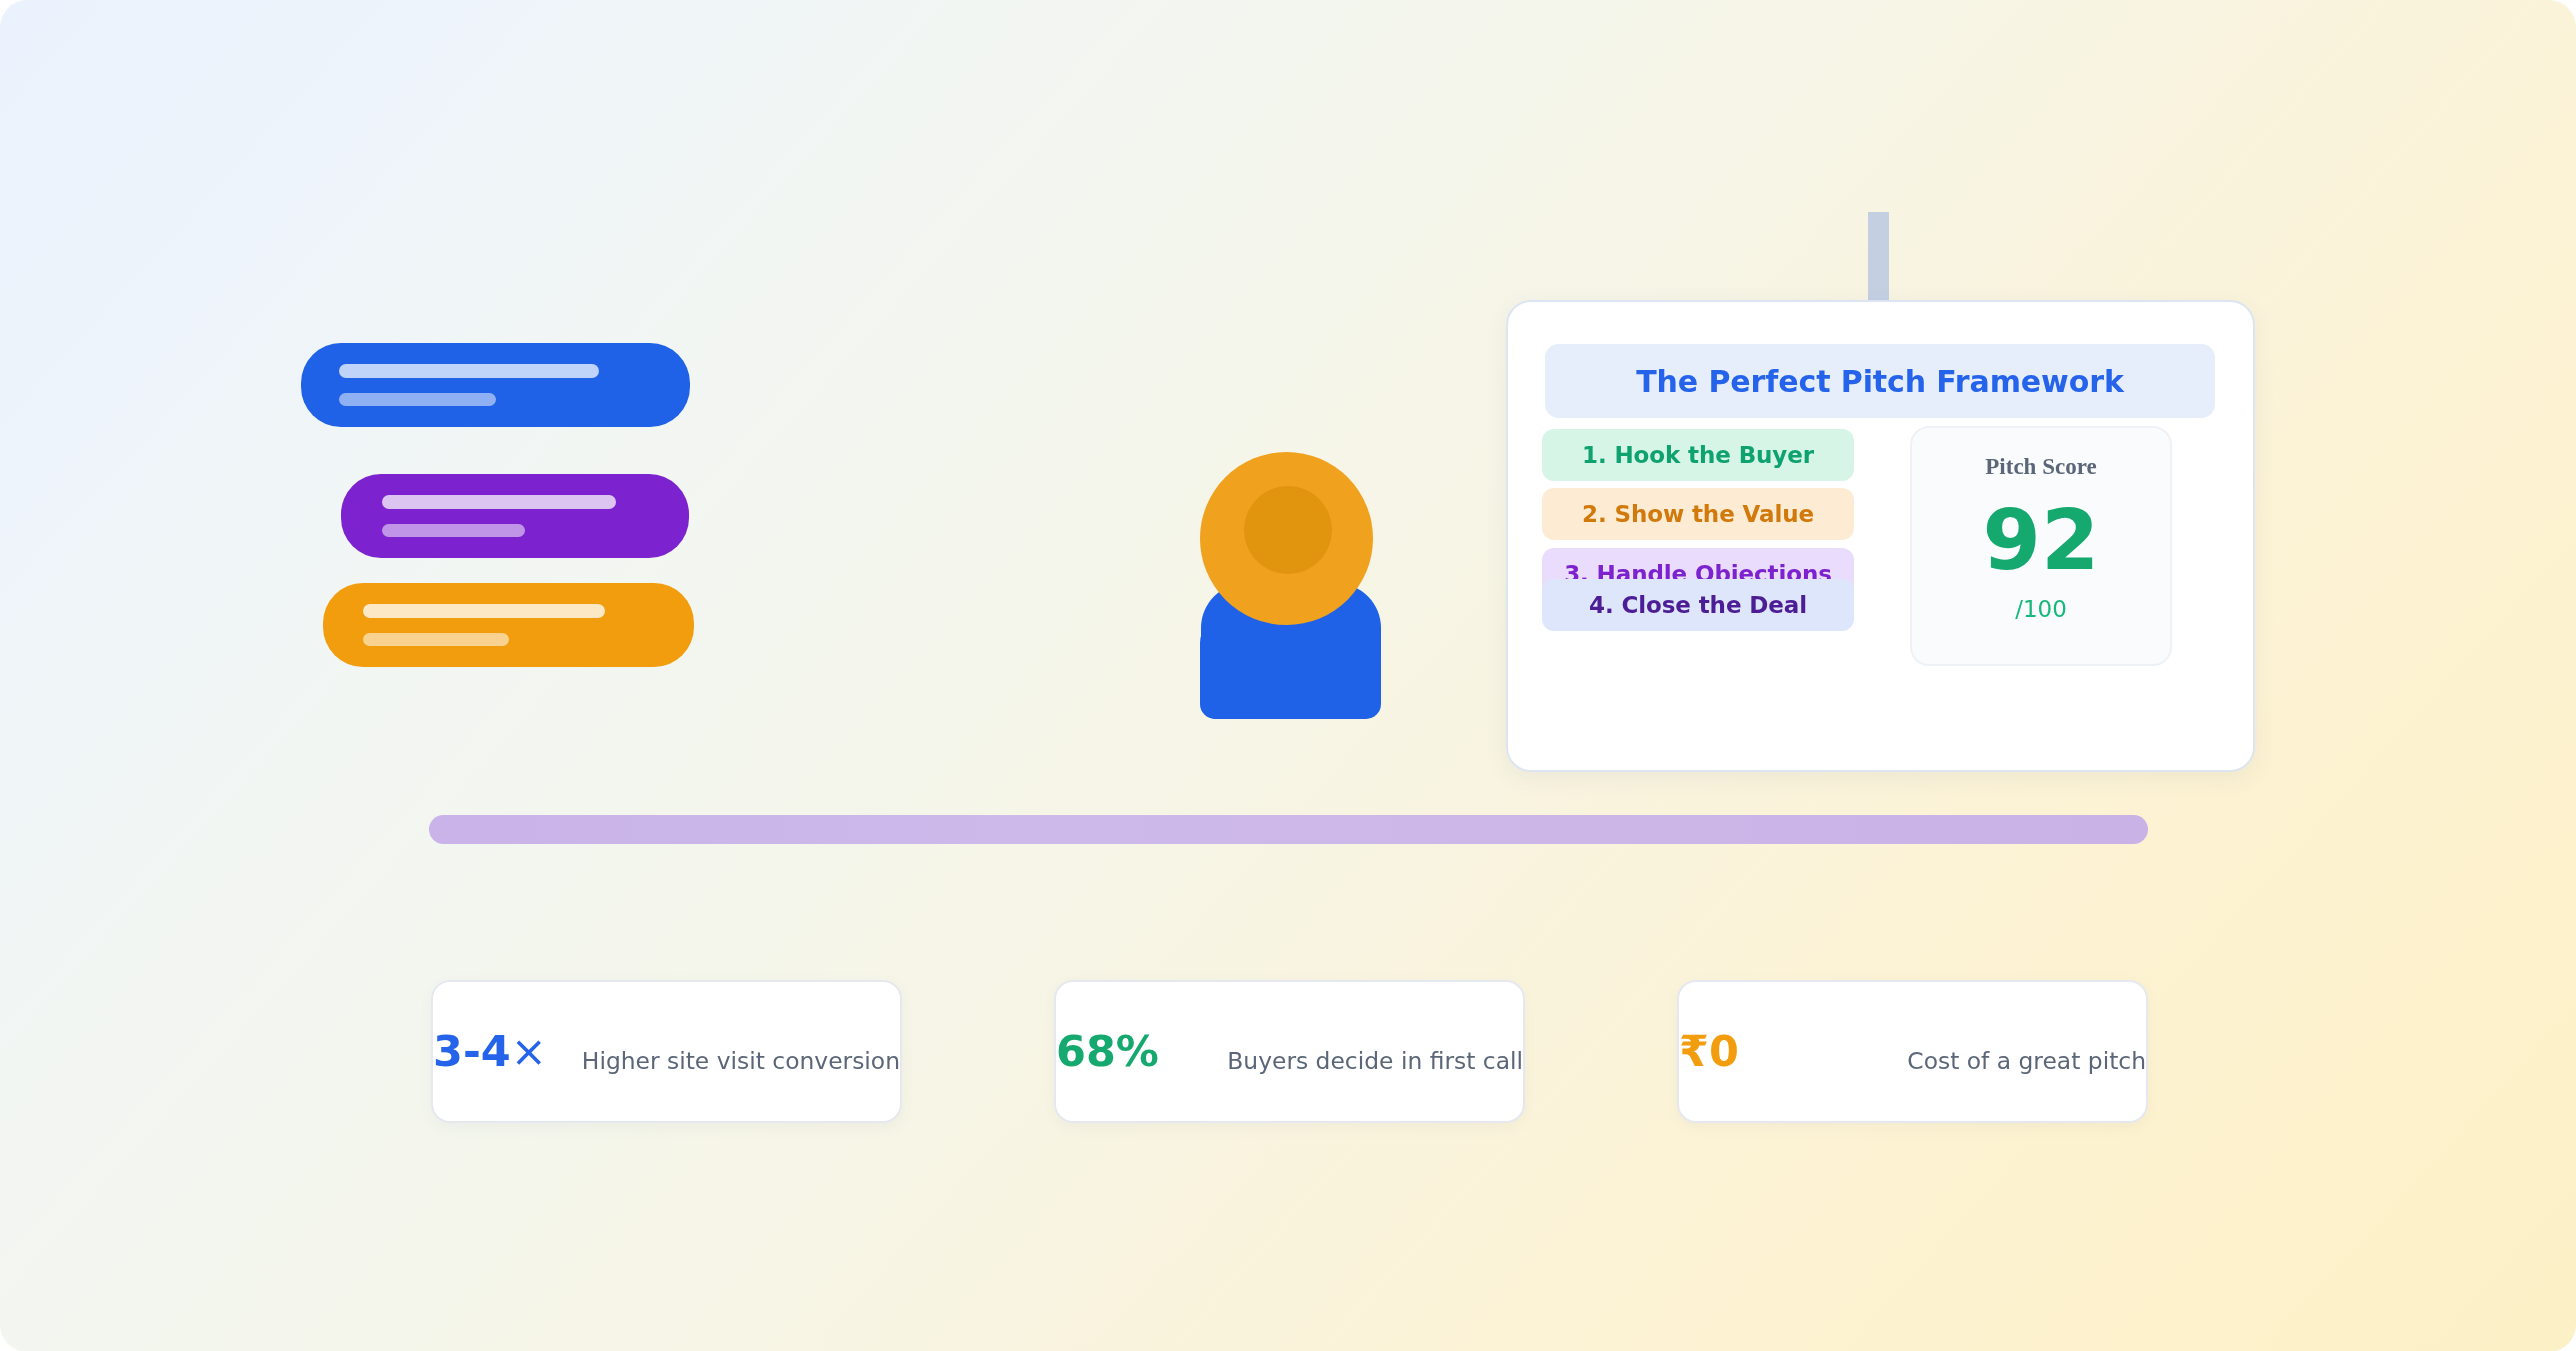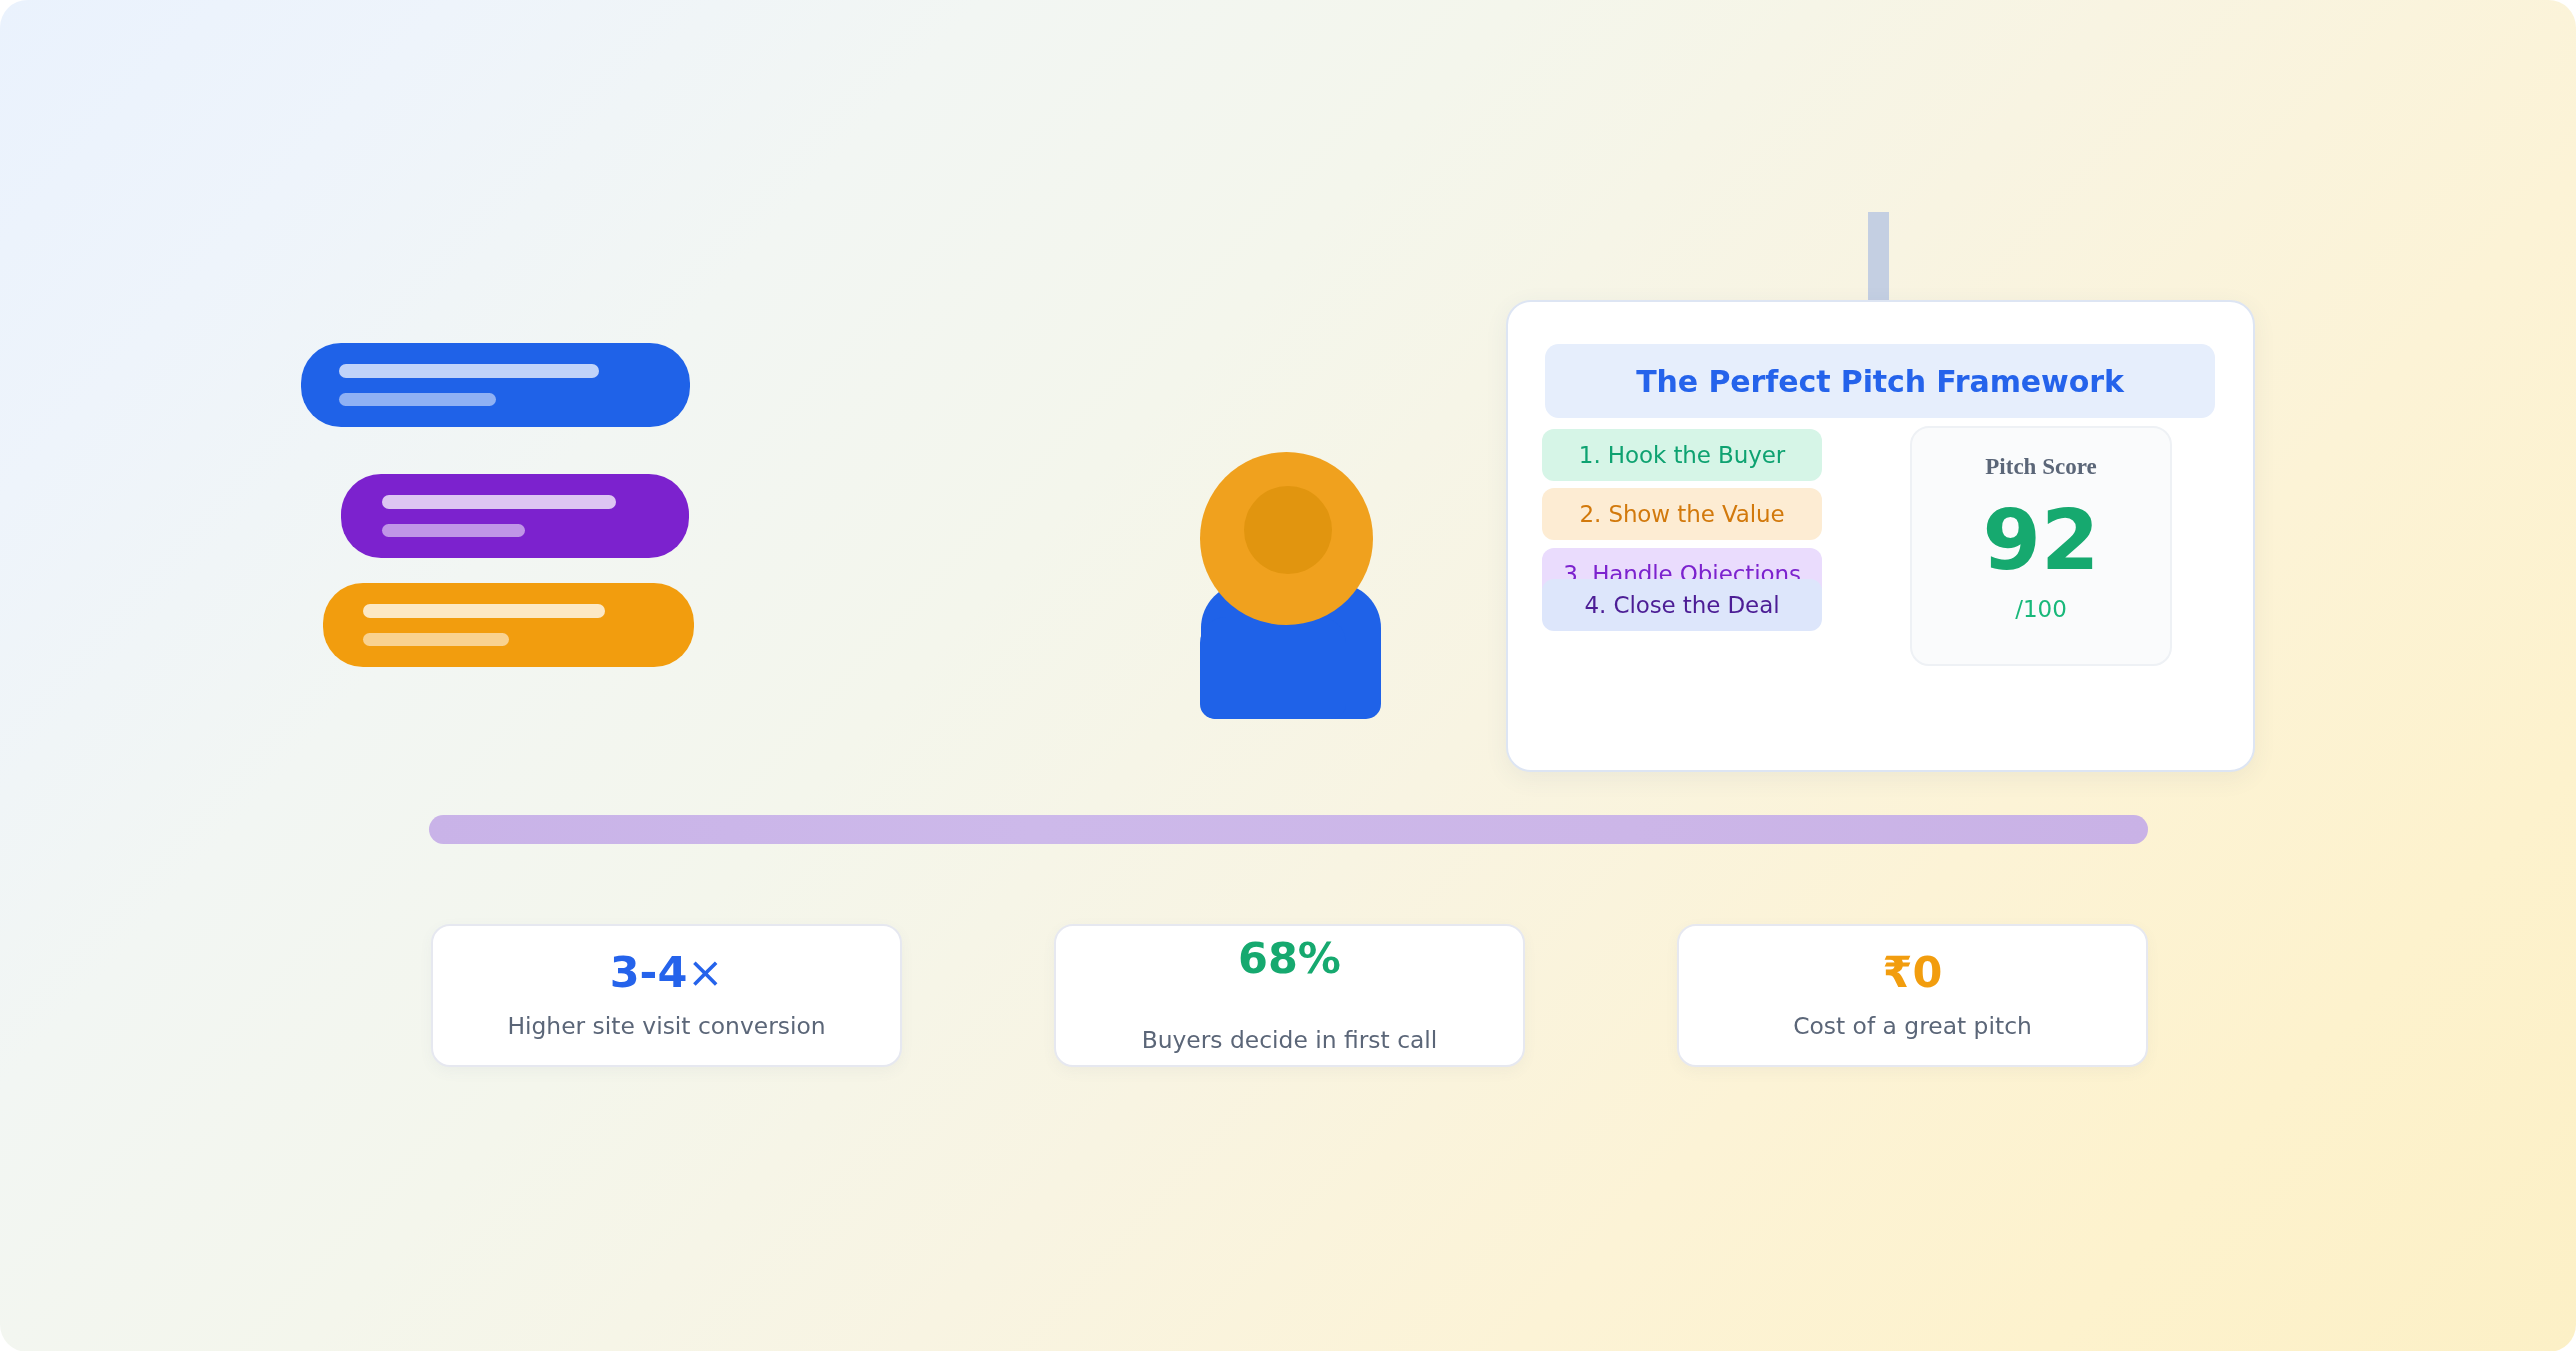--- a/index.html
+++ b/index.html
@@ -109,24 +109,24 @@
     border-radius: 13.7px;
     display: flex; align-items: center; justify-content: center;
   }
   #framework-title {
     font-size: 30px; font-weight: 700; color: #2563eb;
     letter-spacing: -0.1px;
   }
   .step-chip {
     position: absolute;
     left: 1542px;
-    width: 280px; height: 52px;
+    width: 312px; height: 52px;
     border-radius: 12px;
     display: flex; align-items: center; justify-content: center;
-    font-size: 23px; font-weight: 400;
+    font-size: 23px; font-weight: 700;
     letter-spacing: -0.1px;
   }
   #step-0 { top: 429px; background:#d6f5e7; color:#0ea271; }
   #step-1 { top: 488px; background:#fdecd3; color:#d2790c; }
   #step-2 { top: 548px; background:#eadcfd; color:#7c22ce; }
   #step-3 { top: 579px; background:#dde6fb; color:#4c1d95; }
 
   #score-panel {
     position: absolute; left: 1910px; top: 426px;
     width: 262px; height: 240px;
@@ -154,27 +154,27 @@
     position: absolute;
     left: 429px; top: 815px;
     width: 1719px; height: 29px;
     border-radius: 14.4px;
     background: linear-gradient(90deg, #c9b3e8 0%, #cdb9ea 35%, #ccb6e8 70%, #c9b2e6 100%);
   }
 
   
   .stat-card {
     position: absolute;
-    top: 924px;
+    top: 980px;
     width: 471px; height: 143px;
     background: #ffffff;
     border: 2.1px solid #e6e8f0;
     border-radius: 19px;
-    display: flex; flex-direction: column;
-    align-items: center; justify-content: center;
+    display: flex; flex-direction: row;
+    align-items: center; justify-content: space-between;
     box-shadow: 0 4.1px 13.7px rgba(80,90,130,0.05);
   }
   #stat-0 { left: 431px; }
   #stat-1 { left: 1054px; gap: 28px; }
   #stat-2 { left: 1677px; }
 
   .stat-value { font-size: 43px; font-weight: 700; line-height: 1; }
   .stat-value .suffix-light { font-weight: 400; }
   .stat-label { margin-top: 18px; font-size: 23.4px; font-weight: 400; color:#5b6678; }
 

